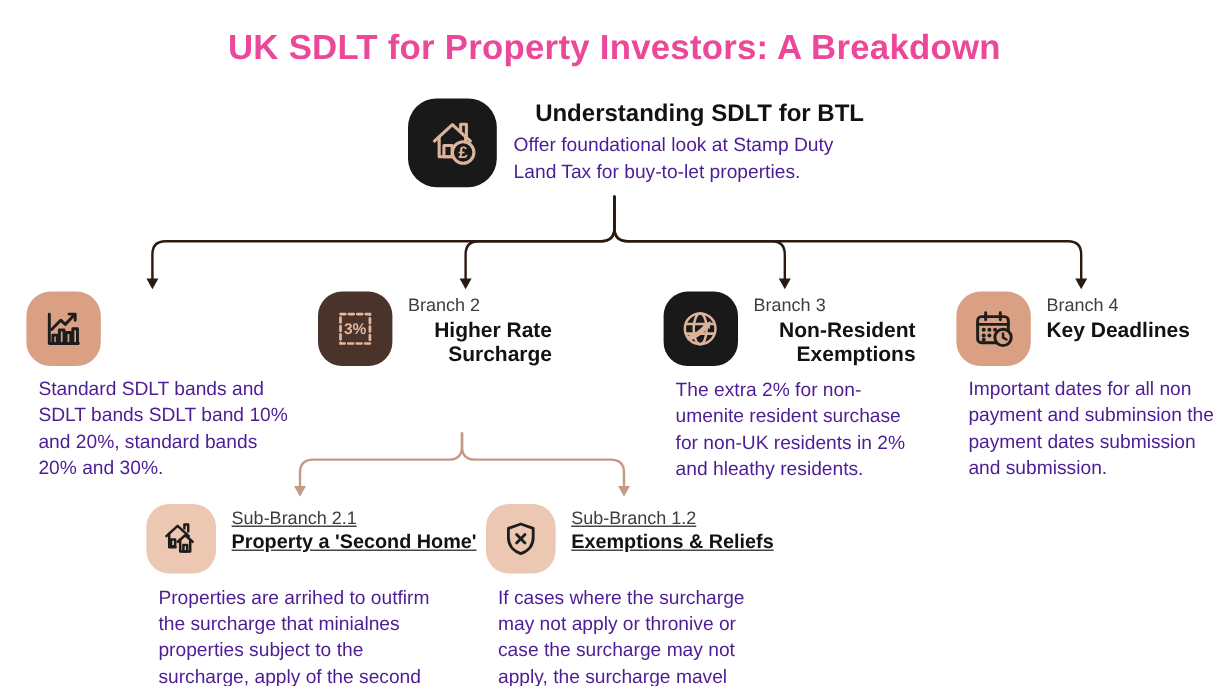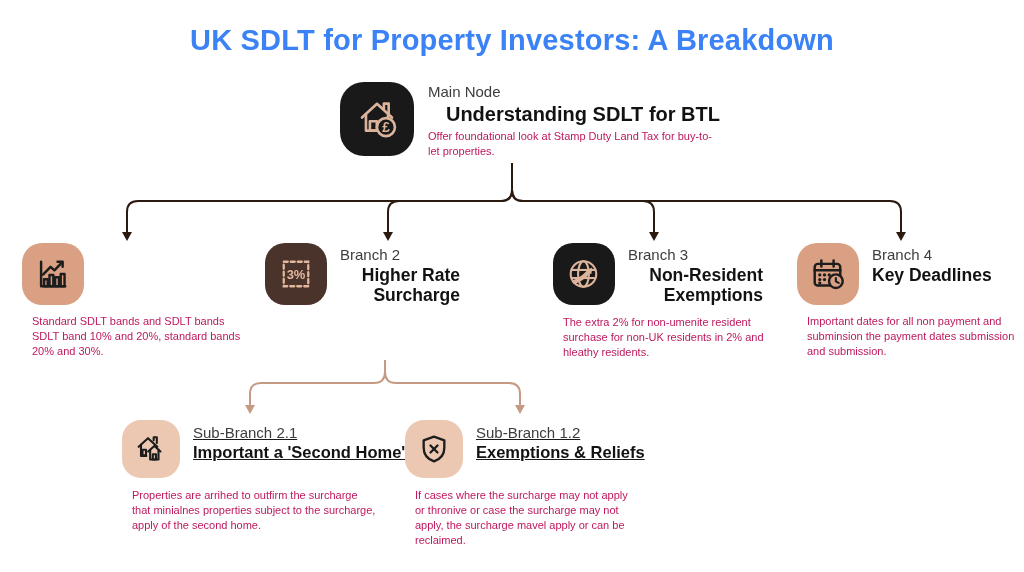--- a/index.html
+++ b/index.html
@@ -2,35 +2,35 @@
 <html><head>
 <meta charset="utf-8">
 <style>
   html,body{margin:0;padding:0;background:#fff;}
   #canvas{
     position:relative;width:1024px;height:572px;background:#ffffff;overflow:hidden;
     font-family:"Liberation Sans","DejaVu Sans",sans-serif;color:#1a1a1a;
   }
   .page-title{
     position:absolute;top:24px;left:0;width:1024px;text-align:center;
-    font-size:29px;font-weight:bold;color:#3b82f6;letter-spacing:.2px;
+    font-size:29px;font-weight:bold;color:#ec4899;letter-spacing:.2px;
   }
   
   .connectors{position:absolute;left:0;top:0;pointer-events:none;}
   .conn-dark{stroke:#2b1a10;stroke-width:2;fill:none;stroke-linecap:round;}
   .conn-light{stroke:#c49a84;stroke-width:2;fill:none;stroke-linecap:round;}
   .arrow-dark{fill:#2b1a10;}
   .arrow-light{fill:#c49a84;}
 
   
   .tile{display:flex;align-items:center;justify-content:center;flex:none;}
   .tile svg{display:block;}
   .node-label{font-size:15px;color:#3d3d3d;line-height:1.25;}
   .node-title{font-size:17.5px;font-weight:bold;color:#121212;line-height:1.18;text-align:right;}
-  .node-desc{font-size:11px;color:#be185d;line-height:1.37;}
+  .node-desc{font-size:16px;color:#4c1d95;line-height:1.37;}
 
   
   .main-node{position:absolute;left:340px;top:82px;display:flex;}
   .main-node .tile{width:74px;height:74px;border-radius:24px;background:#191919;}
   .main-node .txt{margin-left:14px;padding-top:1px;}
   .main-node .node-title{font-size:20px;margin:1px 0 3px;}
   .main-node .node-desc{width:292px;}
 
   
   .branch{position:absolute;top:243px;}
@@ -88,21 +88,20 @@
           <path d="M4.8 11.3 L12 4.7 L19.2 11.3"></path>
           <path d="M6.7 9.6 V17.6 H12.6"></path>
           <path d="M17.3 9.6 V11.6"></path>
           <rect x="8.6" y="13.1" width="3.3" height="4.5"></rect>
         </g>
         <circle cx="16.3" cy="15.9" r="4.3" fill="#191919" stroke="#dcb49c" stroke-width="1.25"></circle>
         <text x="16.3" y="18.2" text-anchor="middle" font-size="6.6" font-weight="bold" fill="#dcb49c">£</text>
       </svg>
     </div>
     <div class="txt">
-      <div class="node-label">Main Node</div>
       <div class="node-title">Understanding SDLT for BTL</div>
       <div class="node-desc">Offer foundational look at Stamp Duty Land Tax for buy-to-let properties.</div>
     </div>
   </div>
 
   <div class="branch" id="branch-1">
     <div class="head">
       <div class="tile bg-tan">
         <svg width="42" height="42" viewBox="0 0 24 24">
           <g fill="none" stroke="#1d1d1d" stroke-width="1.4" stroke-linecap="round" stroke-linejoin="round">
@@ -197,21 +196,21 @@
             <path d="M6 9.4 V16.2 H9.2"></path>
             <rect x="6.9" y="12.4" width="2.1" height="3.3"></rect>
             <path d="M10.3 13.5 L14 10.2 L17.7 13.5"></path>
             <path d="M11.5 12.5 V18.3 H16.5 V12.5"></path>
             <rect x="13.1" y="15.1" width="1.9" height="3.2"></rect>
           </g>
         </svg>
       </div>
       <div class="txt">
         <div class="node-label">Sub-Branch 2.1</div>
-        <div class="node-title">Important a 'Second Home'</div>
+        <div class="node-title">Property a 'Second Home'</div>
       </div>
     </div>
     <div class="node-desc">Properties are arrihed to outfirm the surcharge that minialnes properties subject to the surcharge, apply of the second home.</div>
   </div>
 
   <div class="subbranch" id="sub-2">
     <div class="head">
       <div class="tile">
         <svg width="40" height="40" viewBox="0 0 24 24">
           <g fill="none" stroke="#1d1d1d" stroke-width="1.4" stroke-linecap="round" stroke-linejoin="round">

